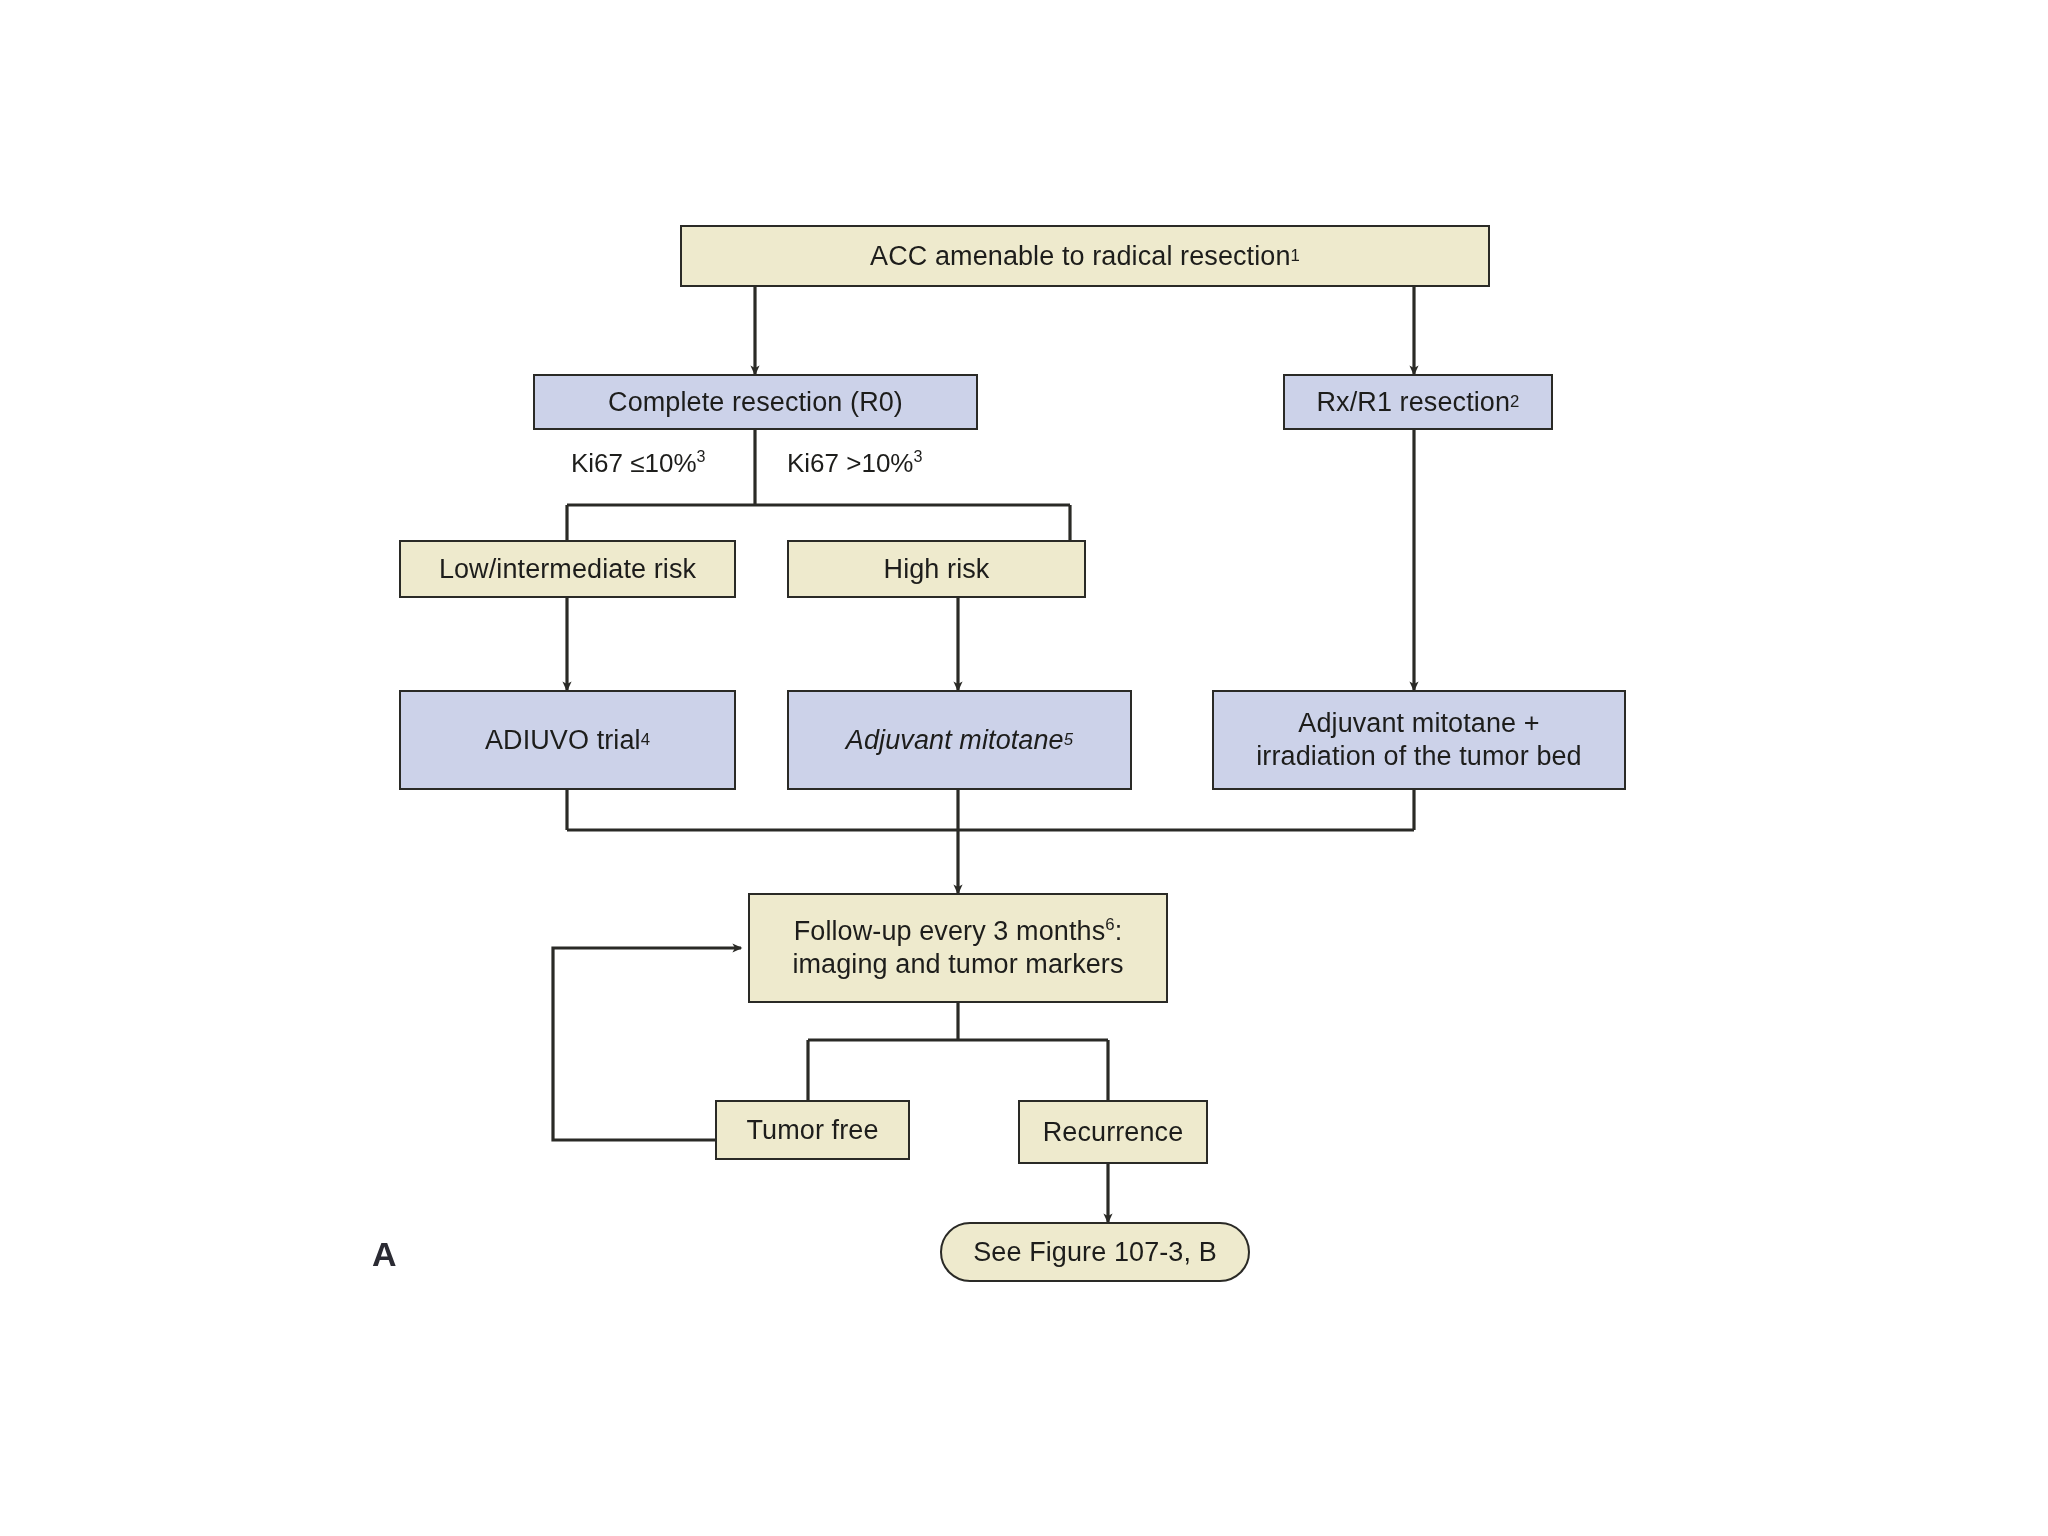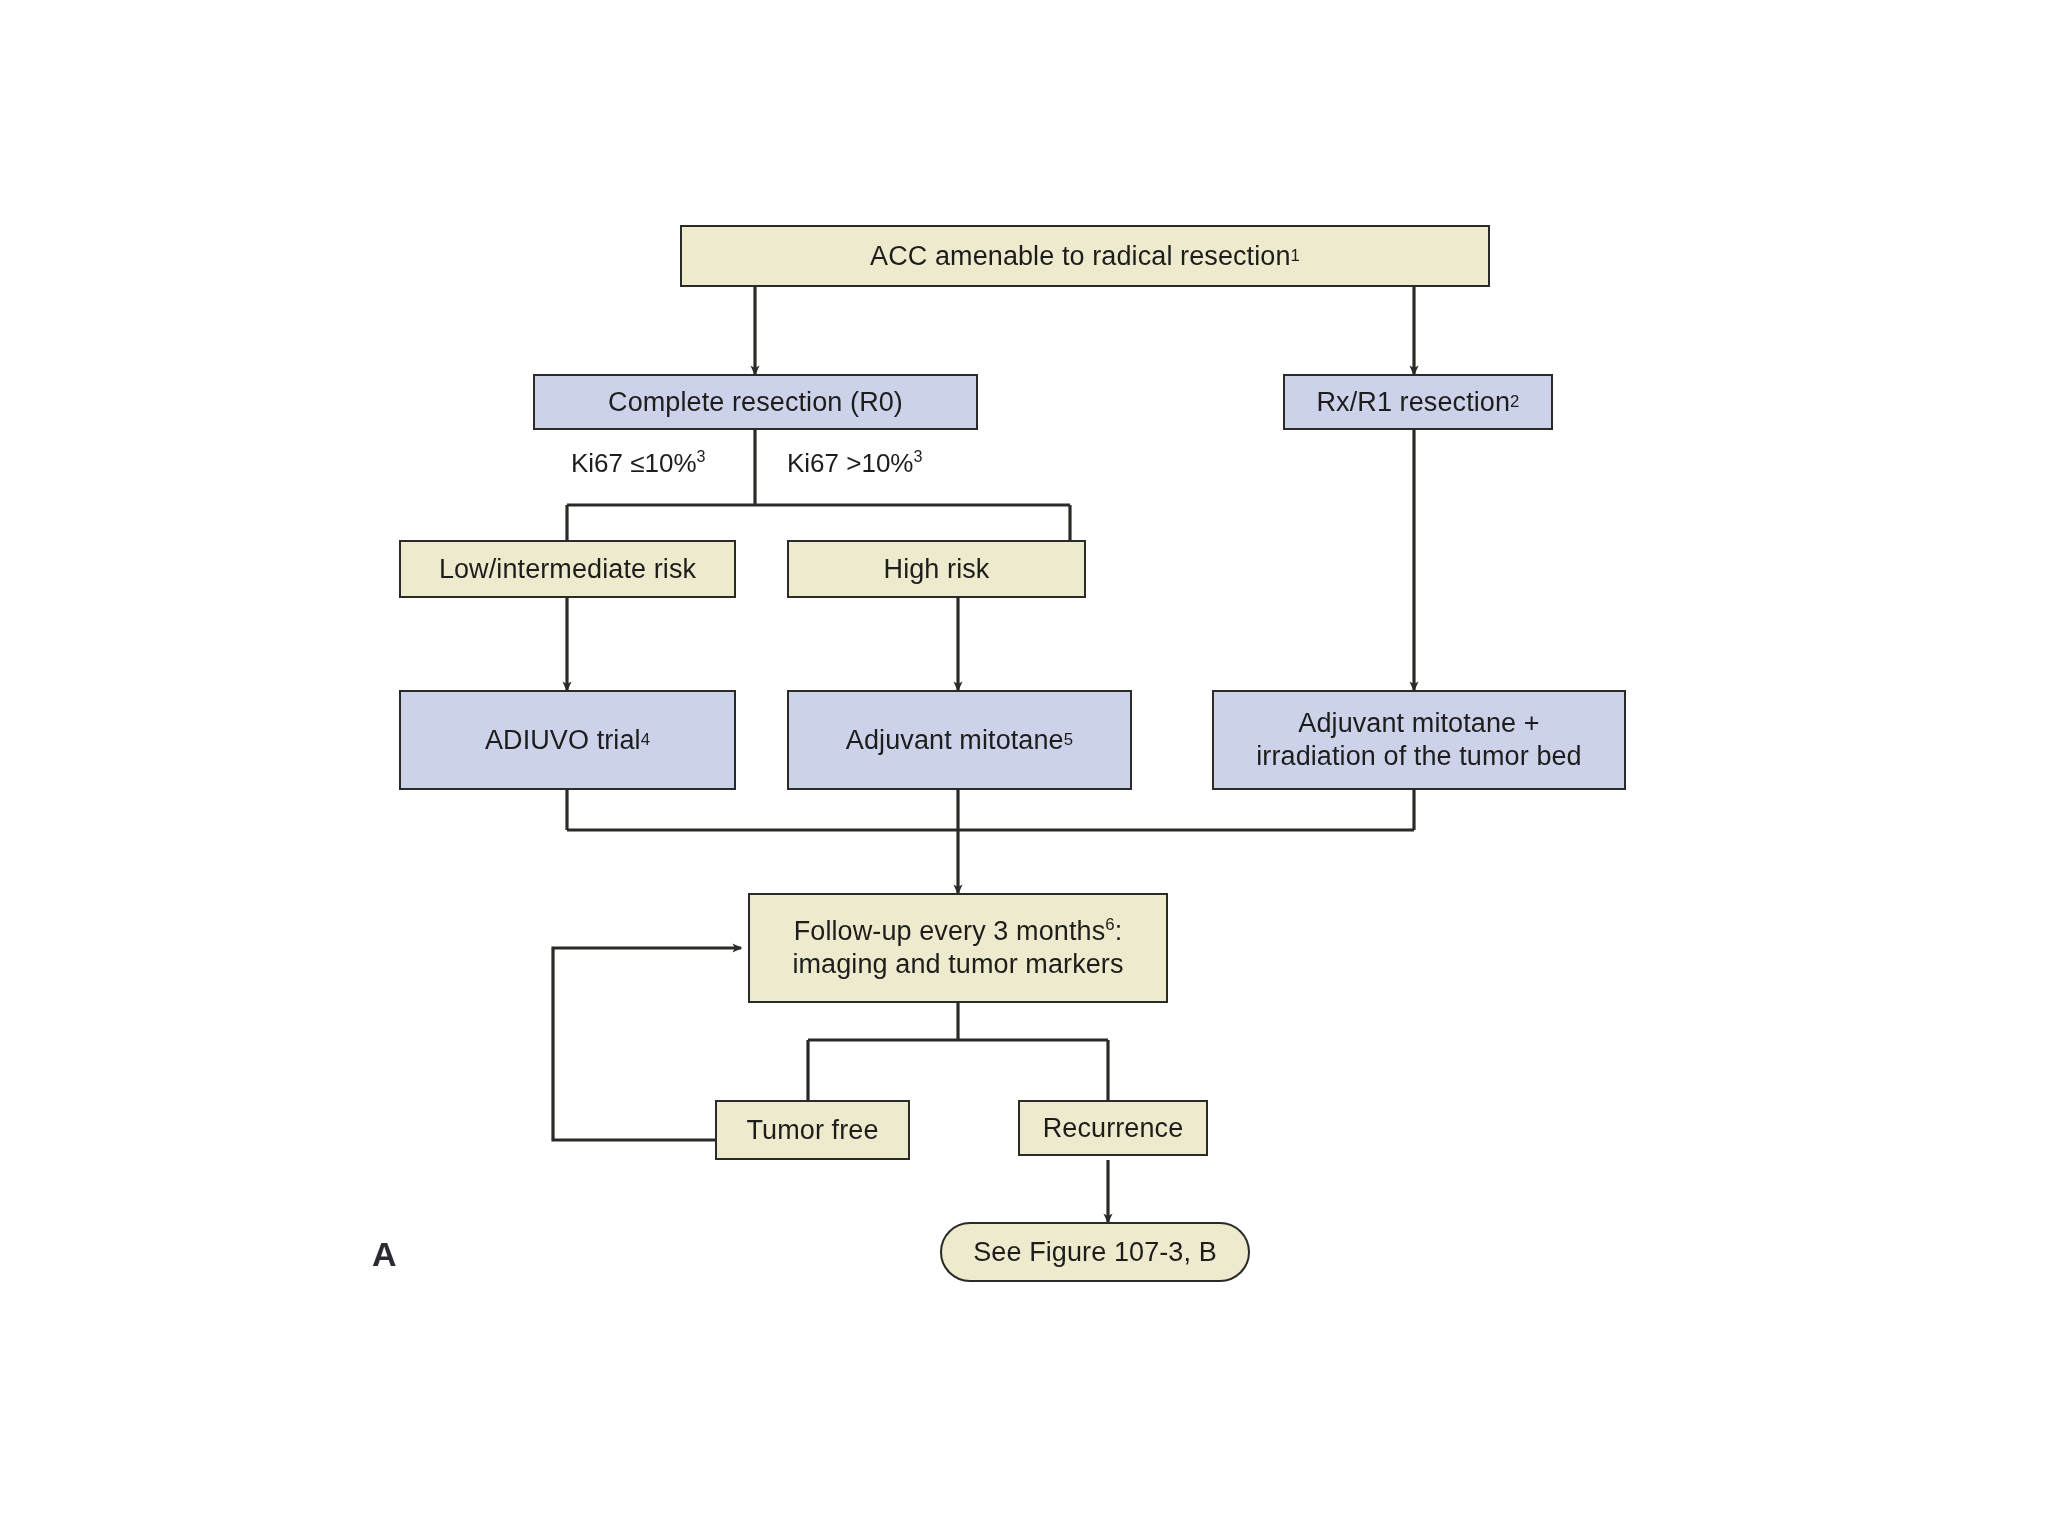--- a/index.html
+++ b/index.html
@@ -158,40 +158,40 @@
 
   <div class="node cream" style="left:787px; top:540px; width:299px; height:58px;">
     <span class="txt">High risk</span>
   </div>
 
   <div class="node blue" style="left:399px; top:690px; width:337px; height:100px;">
     <span class="txt">ADIUVO trial</span>
       <sup>4</sup>
   </div>
 
-  <div class="node blue" style="left:787px; top:690px; width:345px; height:100px;">
+  <div class="node blue" style="left:787px; top:690px; width:345px; height:100px;font-style:italic;">
     <span class="txt">Adjuvant mitotane</span>
       <sup>5</sup>
   </div>
 
   <div class="node blue" style="left:1212px; top:690px; width:414px; height:100px;">
     <span class="txt">Adjuvant mitotane +
 irradiation of the tumor bed</span>
   </div>
 
   <div class="node cream" style="left:748px; top:893px; width:420px; height:110px;">
     <span class="txt"><span>Follow-up every 3 months</span><sup>6</sup><span>:
 imaging and tumor markers</span></span>
   </div>
 
   <div class="node cream" style="left:715px; top:1100px; width:195px; height:60px;">
     <span class="txt">Tumor free</span>
   </div>
 
-  <div class="node cream" style="left:1018px; top:1100px; width:190px; height:56px;">
+  <div class="node cream" style="left:1018px; top:1100px; width:190px; height:64px;">
     <span class="txt">Recurrence</span>
   </div>
 
   <div class="node cream" style="left:940px; top:1222px; width:310px; height:60px;border-radius:30px;">
     <span class="txt">See Figure 107-3, B</span>
   </div>
 
   <div id="panel-letter" style="left:372px; top:1235px;">A</div>
 
 </div>

